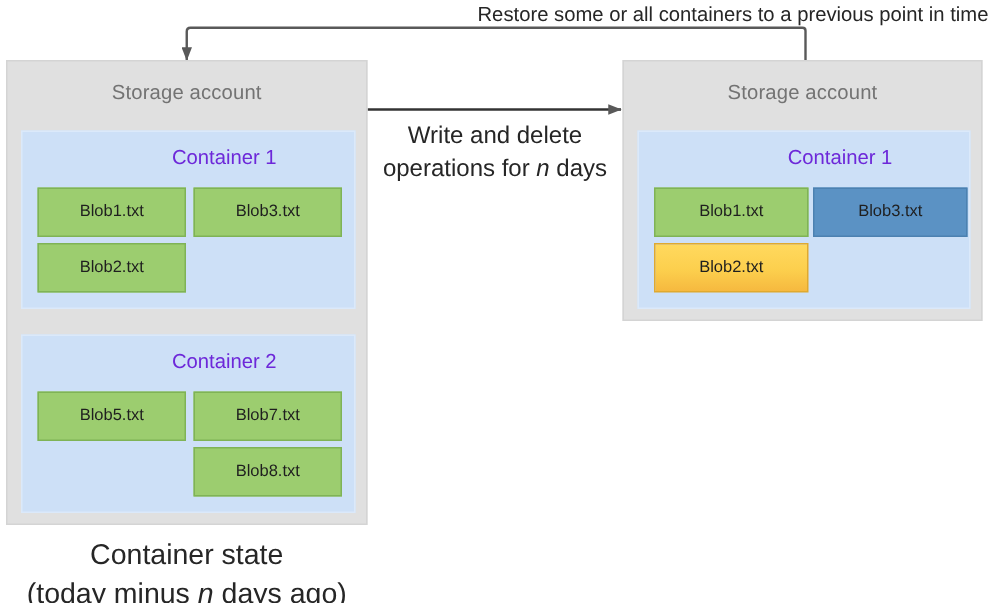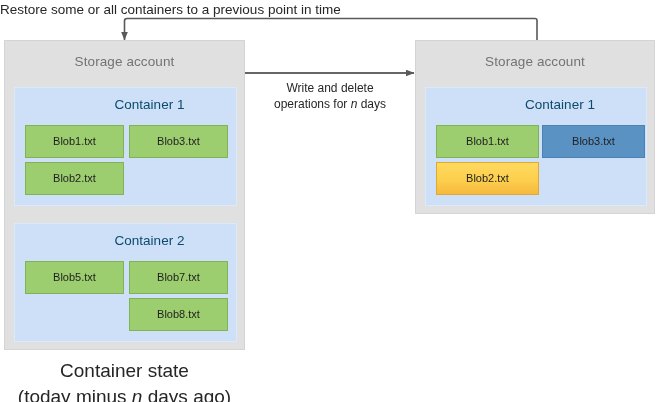--- a/index.html
+++ b/index.html
@@ -36,21 +36,21 @@
   .container-box {
     background: #cde0f7;
     border: 1px solid #dbe9fa;
   }
   .container-title {
     position: absolute;
     left: 0; right: 0;
     top: 9px;
     text-align: center;
     font-size: 13.5px;
-    color: #0c4a6e;
+    color: #6d28d9;
     margin-left: 48px;
   }
 
   .blob {
     position: absolute;
     box-sizing: border-box;
     display: flex;
     align-items: center;
     justify-content: center;
     font-size: 11px;
@@ -70,28 +70,28 @@
   .blob-yellow {
     background: linear-gradient(180deg, #ffd95e 0%, #fccf4d 55%, #f6b93f 100%);
     border: 1px solid #e0a92f;
   }
 
   
   .label-top {
     position: absolute;
     top: 2px;
     left: 0; right: 0;
-    text-align: left;
+    text-align: right;
     font-size: 13.5px;
     color: #262626;
   }
   .label-mid {
     position: absolute;
     text-align: center;
-    font-size: 12px;
+    font-size: 16px;
     color: #262626;
     line-height: 1.35;
   }
   .label-caption {
     position: absolute;
     text-align: center;
     font-size: 19px;
     color: #262626;
     line-height: 1.35;
   }

